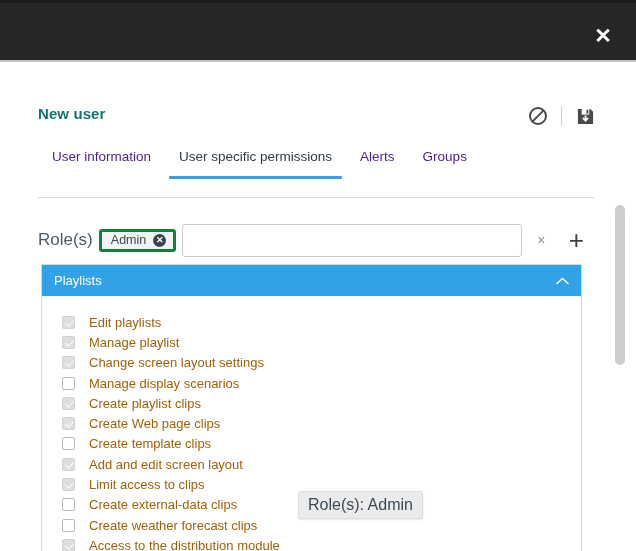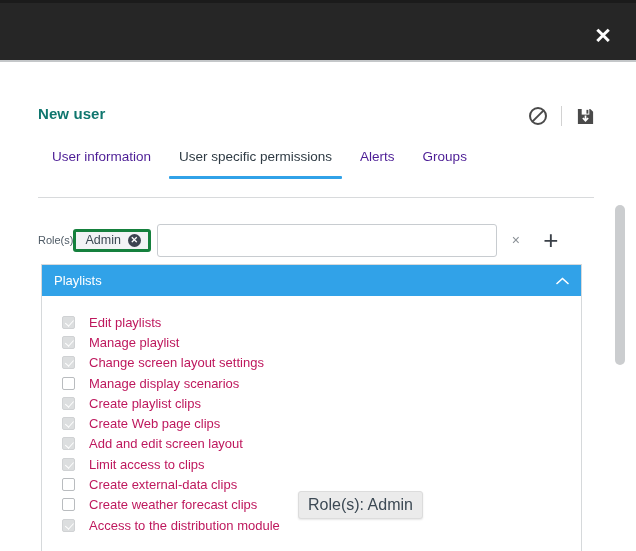--- a/index.html
+++ b/index.html
@@ -140,22 +140,23 @@
   
   .roles-row {
     position: absolute;
     top: 159px;
     left: 38px;
     height: 34px;
     display: flex;
     align-items: center;
   }
   .roles-label {
-    font-size: 11px;
+    font-size: 17px;
     color: #4f5b66;
+    margin-right: 6px;
     white-space: nowrap;
   }
   .chip {
     display: inline-flex;
     align-items: center;
     gap: 7px;
     height: 23px;
     padding: 0 7px 0 9px;
     background: #f2f3f5;
     border: 3px solid #15803d;
@@ -272,21 +273,21 @@
     left: 3.6px;
     top: 1.1px;
     width: 3.5px;
     height: 7px;
     border: solid #ffffff;
     border-width: 0 1.6px 1.6px 0;
     transform: rotate(42deg);
   }
   .perm-label {
     font-size: 13px;
-    color: #be185d;
+    color: #a16207;
     white-space: nowrap;
   }
 
   
   .scrollbar-track {
     position: absolute;
     top: 133px;
     right: 11px;
     width: 10px;
     bottom: 0;
@@ -398,20 +399,24 @@
           </div>
           <div class="perm">
             <span class="cb checked"></span>
             <span class="perm-label">Create playlist clips</span>
           </div>
           <div class="perm">
             <span class="cb checked"></span>
             <span class="perm-label">Create Web page clips</span>
           </div>
           <div class="perm">
+            <span class="cb"></span>
+            <span class="perm-label">Create template clips</span>
+          </div>
+          <div class="perm">
             <span class="cb checked"></span>
             <span class="perm-label">Add and edit screen layout</span>
           </div>
           <div class="perm">
             <span class="cb checked"></span>
             <span class="perm-label">Limit access to clips</span>
           </div>
           <div class="perm">
             <span class="cb"></span>
             <span class="perm-label">Create external-data clips</span>

